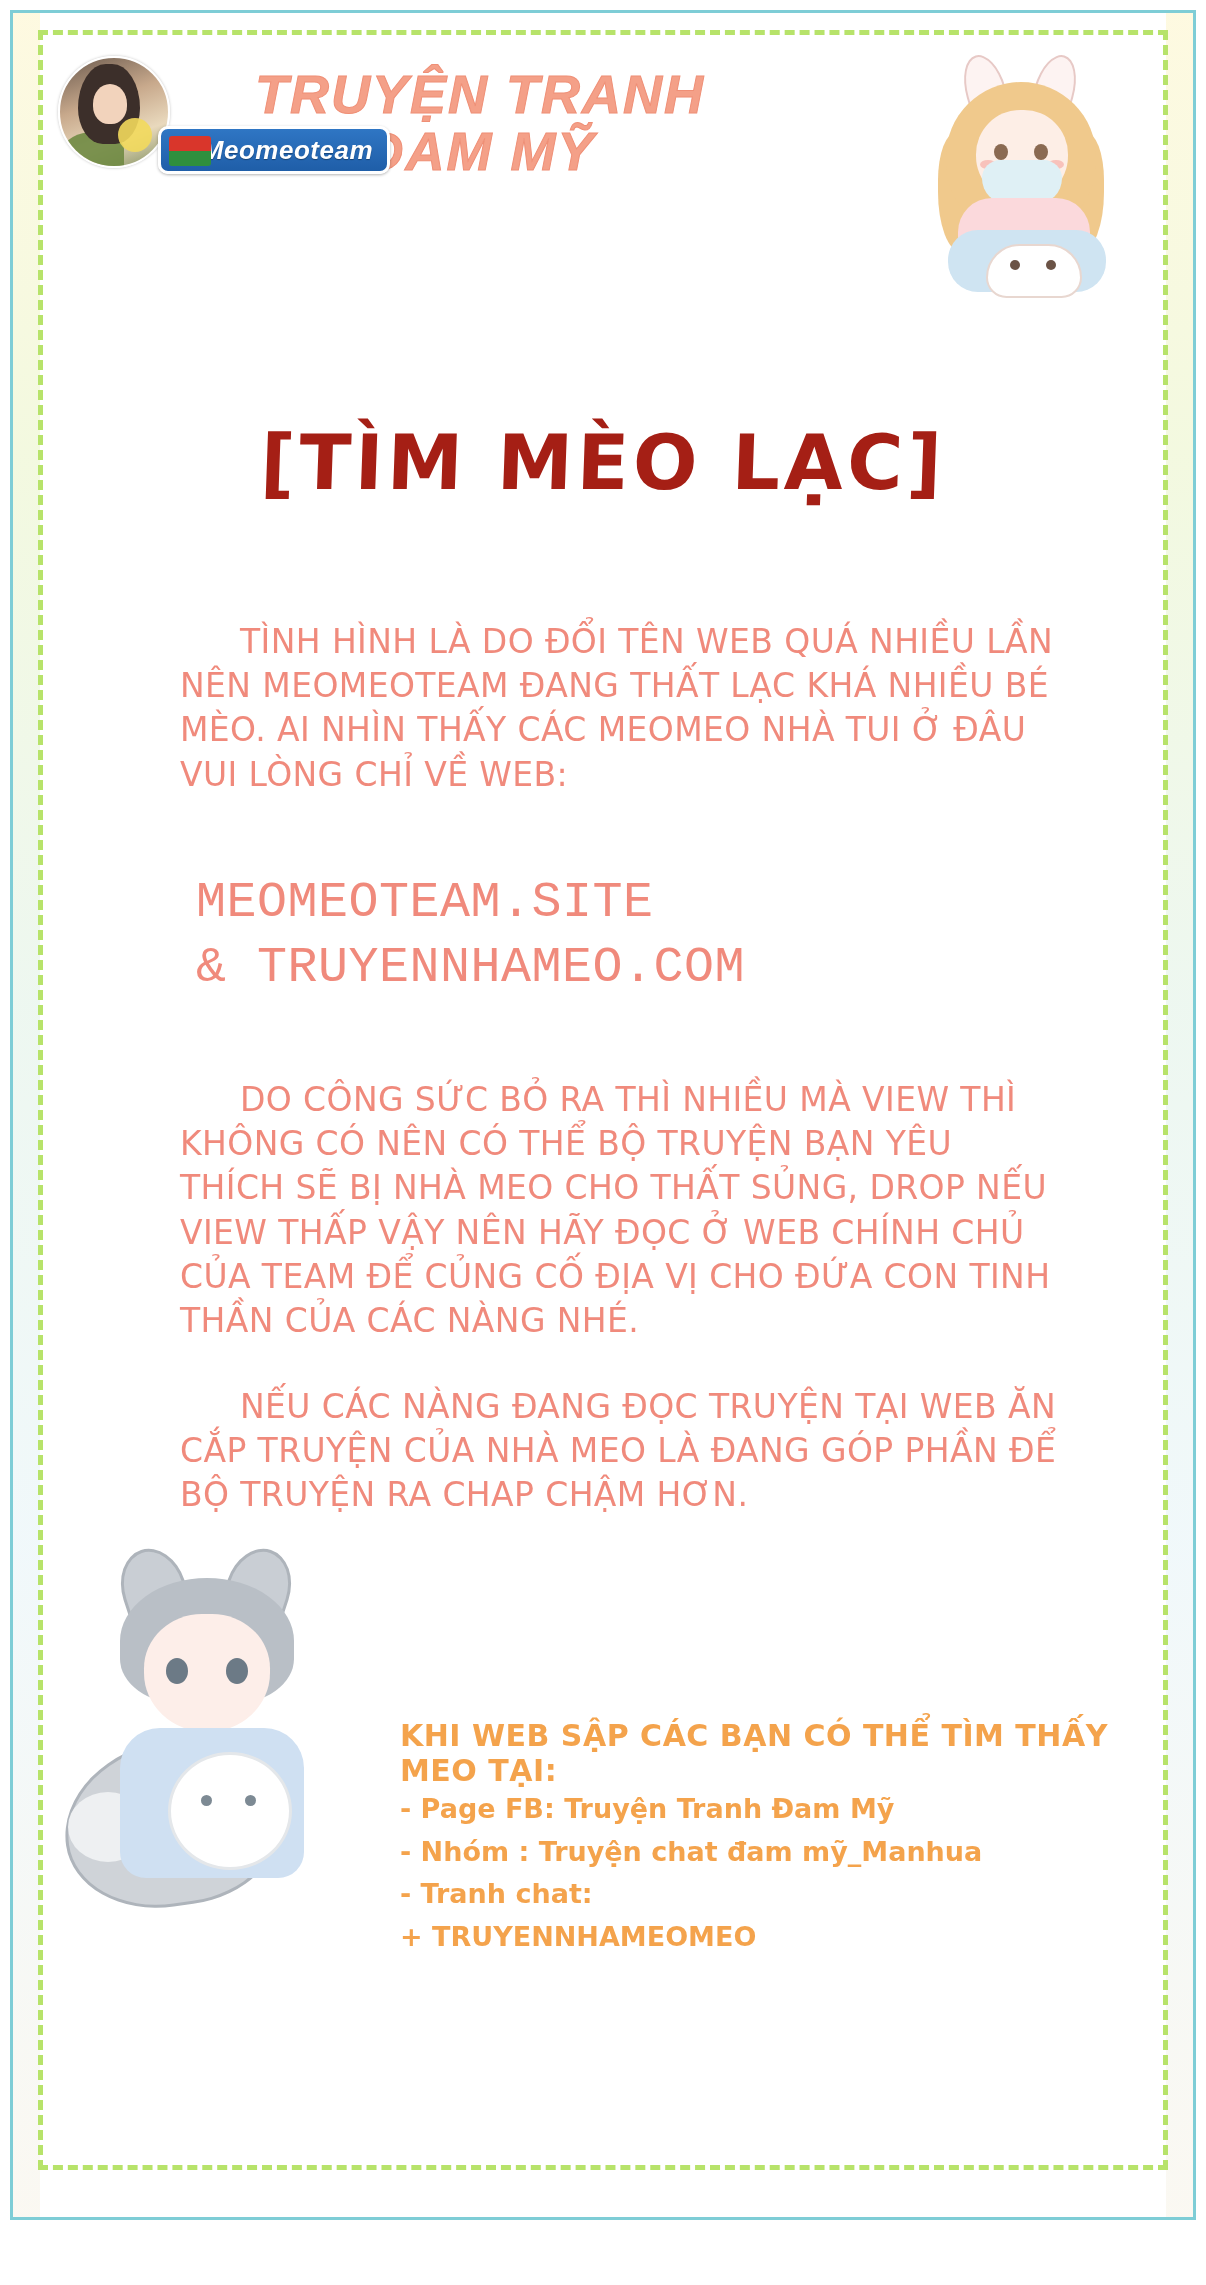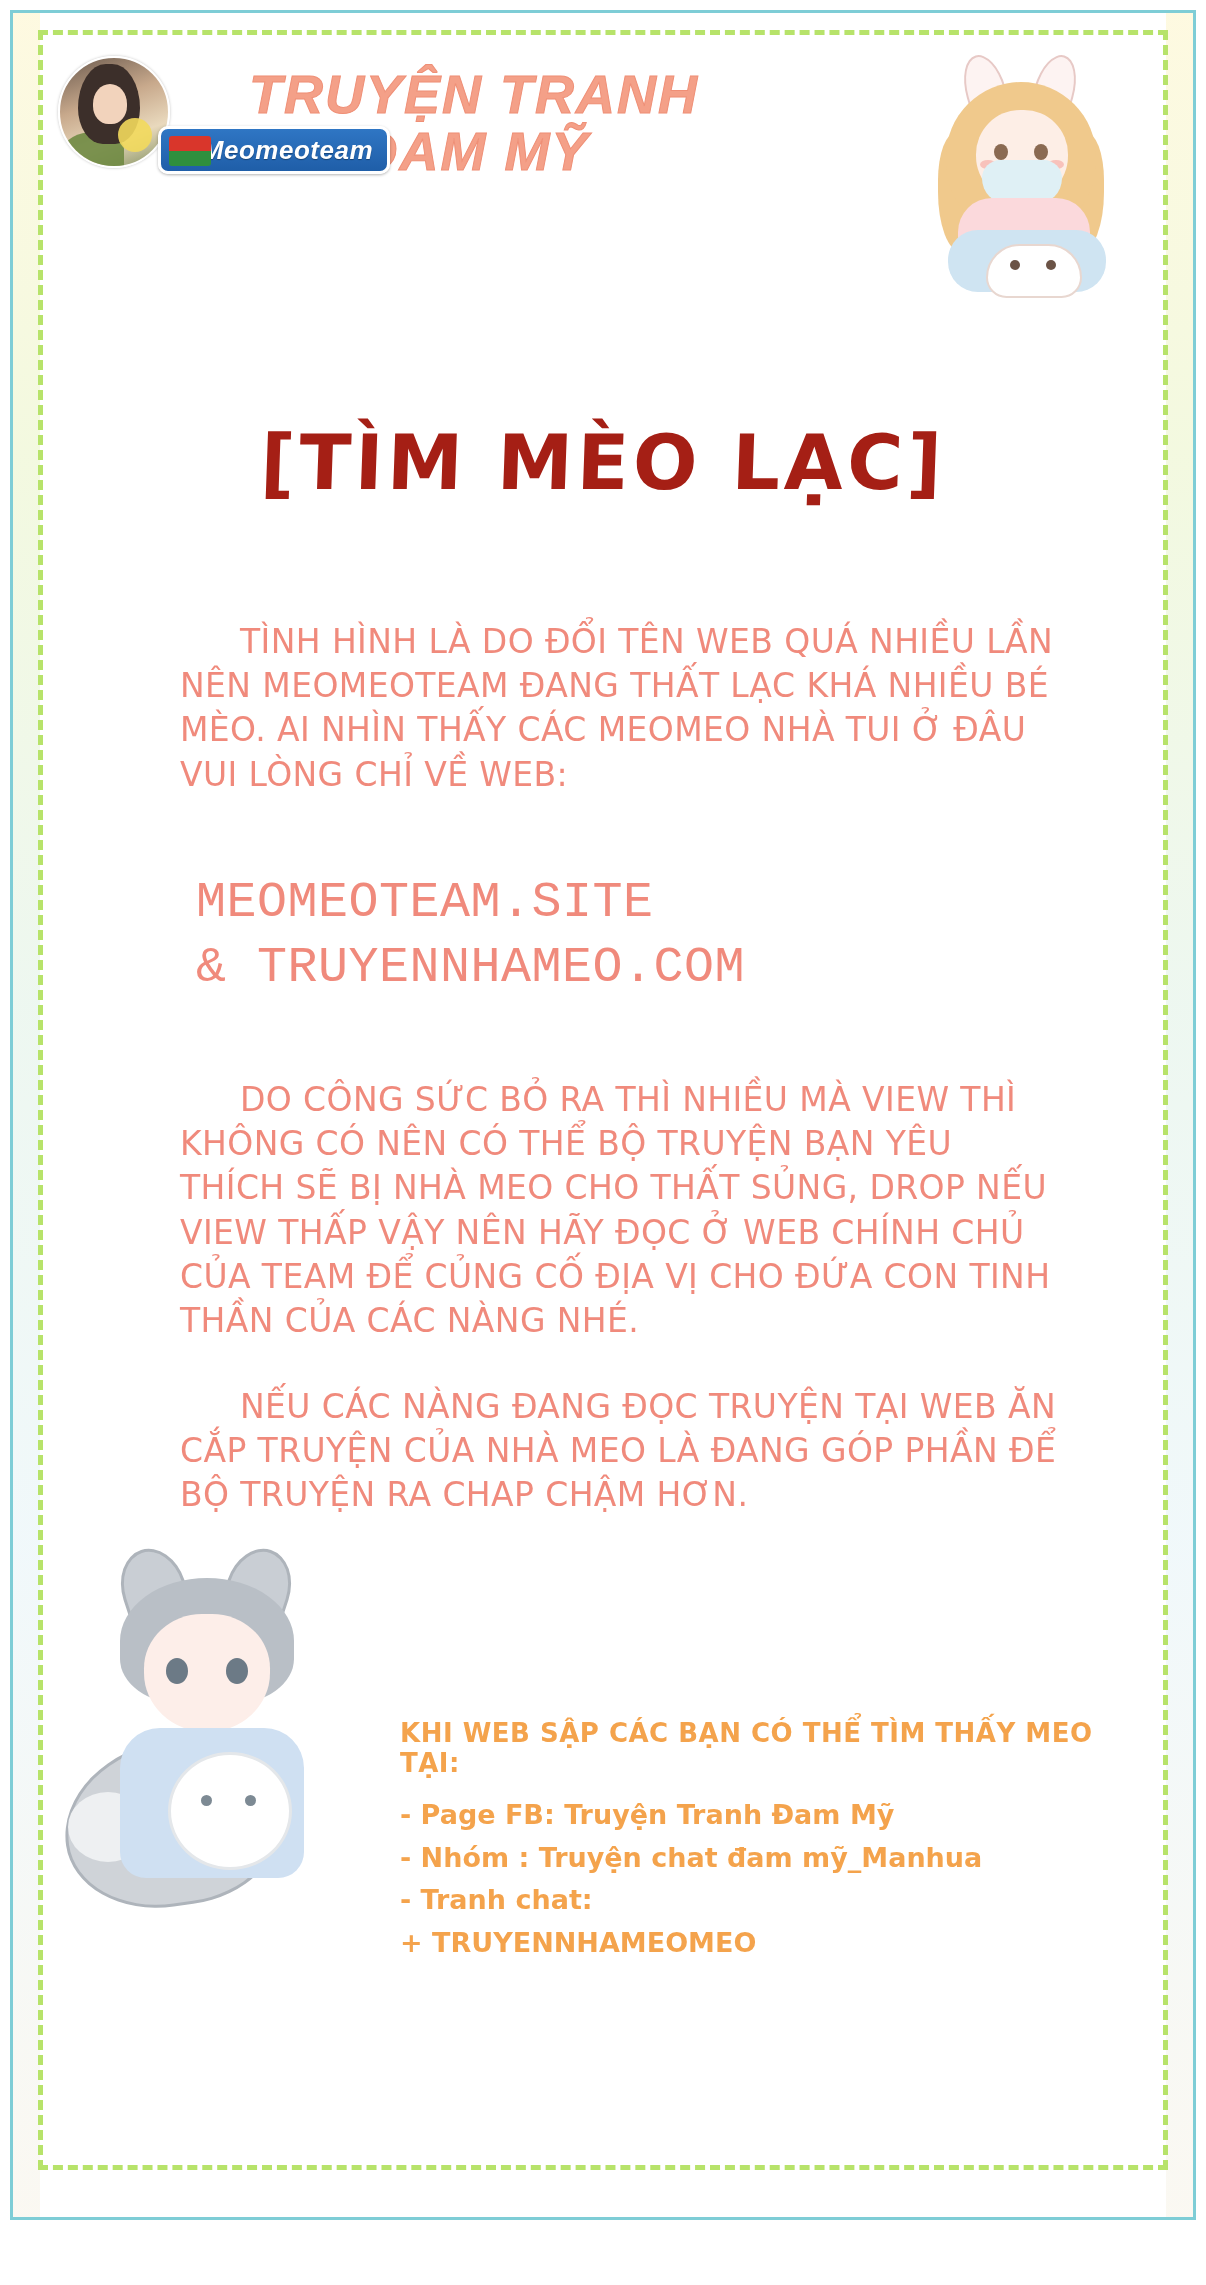--- a/index.html
+++ b/index.html
@@ -113,21 +113,21 @@
     color: #ffffff;
     font-size: 26px;
     font-weight: bold;
     font-style: italic;
     letter-spacing: .5px;
     text-shadow: 0 1px 1px rgba(0,0,0,.35);
   }
 
   .title-block {
     position: absolute;
-    left: 146px; top: 28px;
+    left: 152px; top: 28px;
     width: 560px;
     color: #f4a088;
     font-weight: bold;
     font-style: italic;
     letter-spacing: 2px;
     text-align: center;
     line-height: 1.05;
     text-transform: uppercase;
     -webkit-text-stroke: 1px #ef8f76;
   }
@@ -349,25 +349,25 @@
   .wolfboy .plush:after { left: 74px; }
 
   .contact-block {
     position: absolute;
     left: 400px; top: 1718px;
     width: 720px;
     color: #f4a34c;
     font-family: "DejaVu Sans", sans-serif;
   }
   .contact-title {
-    font-size: 26px;
+    font-size: 30px;
     font-weight: bold;
     text-transform: uppercase;
     letter-spacing: .5px;
-    margin-bottom: 16px;
+    margin-bottom: 0;
   }
   .contact-line {
     font-size: 27px;
     line-height: 1.58;
     font-weight: bold;
   }
 
   
   .edge-tint-left {
     position: absolute; left: 10px; top: 13px;

